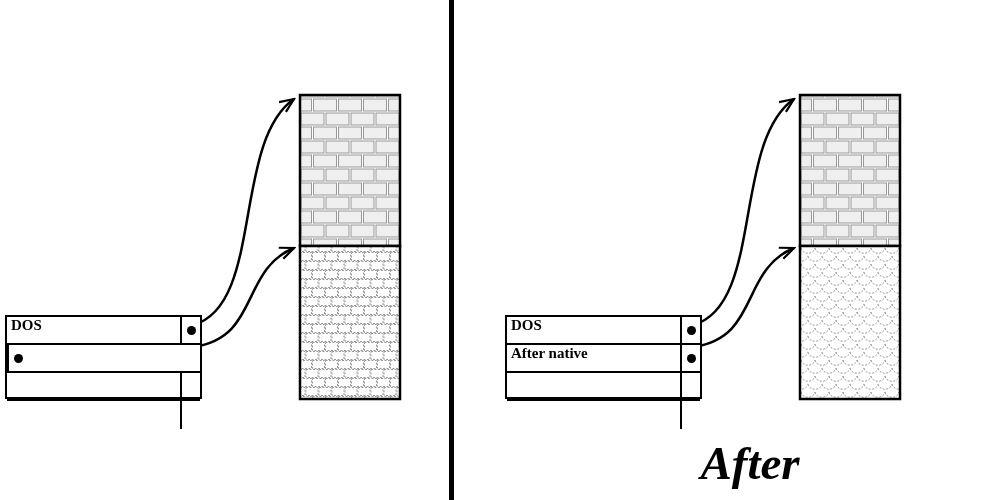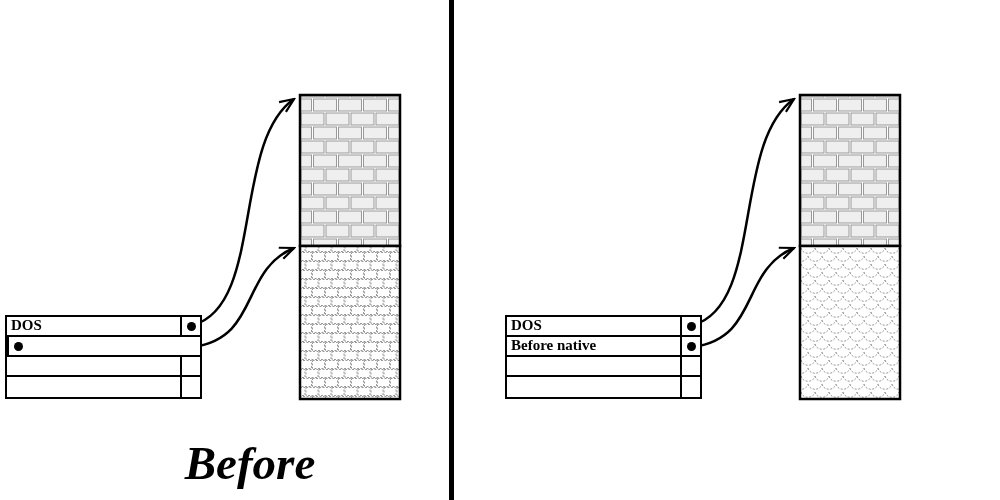--- a/index.html
+++ b/index.html
@@ -21,21 +21,21 @@
   .disk-sec { stroke: #000000; stroke-width: 2.5; }
   .divider {
     position: absolute; left: 449px; top: 0;
     width: 5px; height: 500px; background: #000000;
   }
   .ptable {
     position: absolute; left: 5px; top: 315px;
     width: 197px; height: 84px;
     border: 2px solid #000000; background: #ffffff;
   }
-  .prow { display: flex; height: 20px; border-bottom: 2px solid #000000; }
+  .prow { display: flex; height: 28px; border-bottom: 2px solid #000000; }
   .prow:last-child { border-bottom: none; }
   .pname {
     flex: 1 1 auto;
     font-weight: bold; font-size: 15px; line-height: 17px;
     padding-left: 4px; white-space: nowrap; overflow: hidden;
     color: #000000;
   }
   .pdotcell {
     width: 20px; border-left: 2px solid #000000;
     display: flex; align-items: center; justify-content: center;
@@ -101,51 +101,51 @@
       <div class="prow">
         <div class="pname"></div>
         <div class="pdotcell"></div>
       </div>
       <div class="prow">
         <div class="pname"></div>
         <div class="pdotcell"></div>
       </div>
     </div>
 
-    <div class="caption">Before</div>
   </section>
 
   <div class="divider"></div>
 
   <section class="panel panel-after">
     <svg class="diagram" viewBox="0 0 500 500">
       <rect class="disk-sec" x="300" y="95" width="100" height="151" fill="url(#pat-brick)"></rect>
       <rect class="disk-sec" x="300" y="246" width="100" height="153" fill="url(#pat-scales)"></rect>
       <path class="arrow" d="M 193 325 C 264 306 232 142 294 99" marker-end="url(#arrowhead)"></path>
       <path class="arrow" d="M 193 347 C 260 338 240 270 294 248" marker-end="url(#arrowhead)"></path>
     </svg>
 
     <div class="ptable">
       <div class="prow">
         <div class="pname">DOS</div>
         <div class="pdotcell">
           <span class="dot"></span>
         </div>
       </div>
       <div class="prow">
-        <div class="pname">Before native</div>
+        <div class="pname">After native</div>
         <div class="pdotcell">
           <span class="dot"></span>
         </div>
       </div>
       <div class="prow">
         <div class="pname"></div>
         <div class="pdotcell"></div>
       </div>
       <div class="prow">
         <div class="pname"></div>
         <div class="pdotcell"></div>
       </div>
     </div>
 
+    <div class="caption">After</div>
   </section>
 
 </div>
 
 </body></html>

